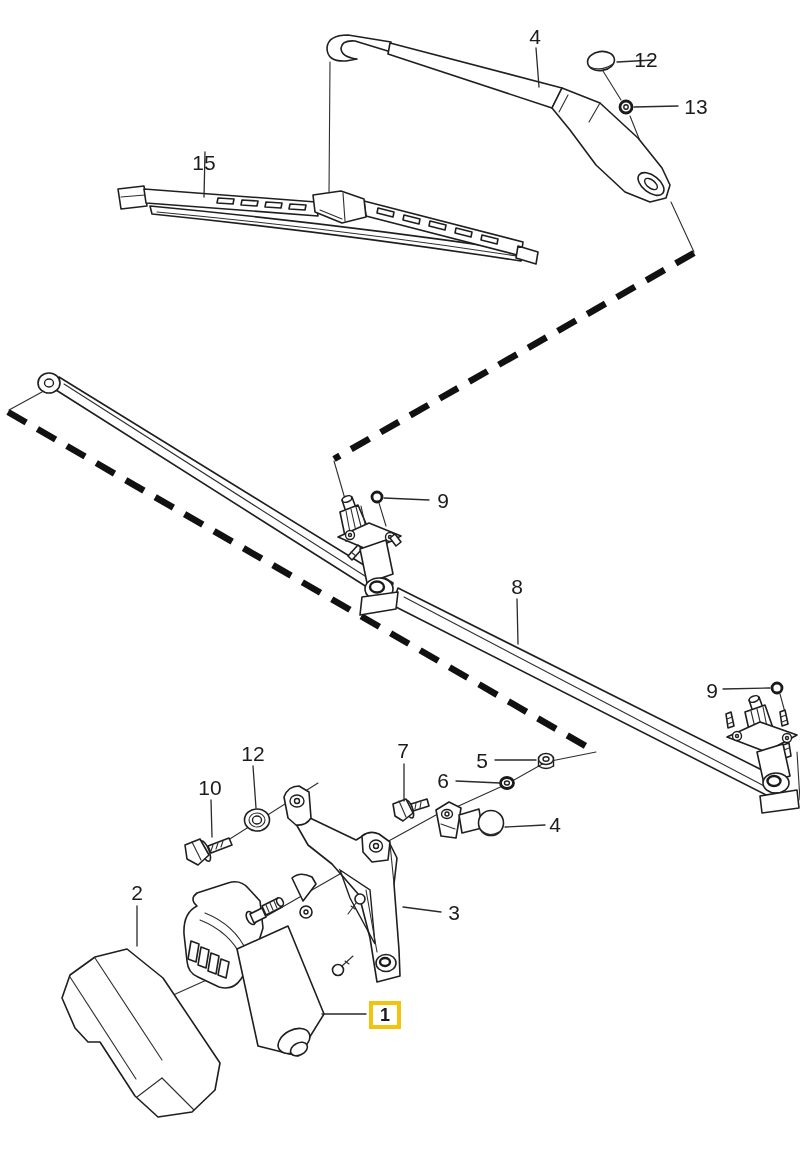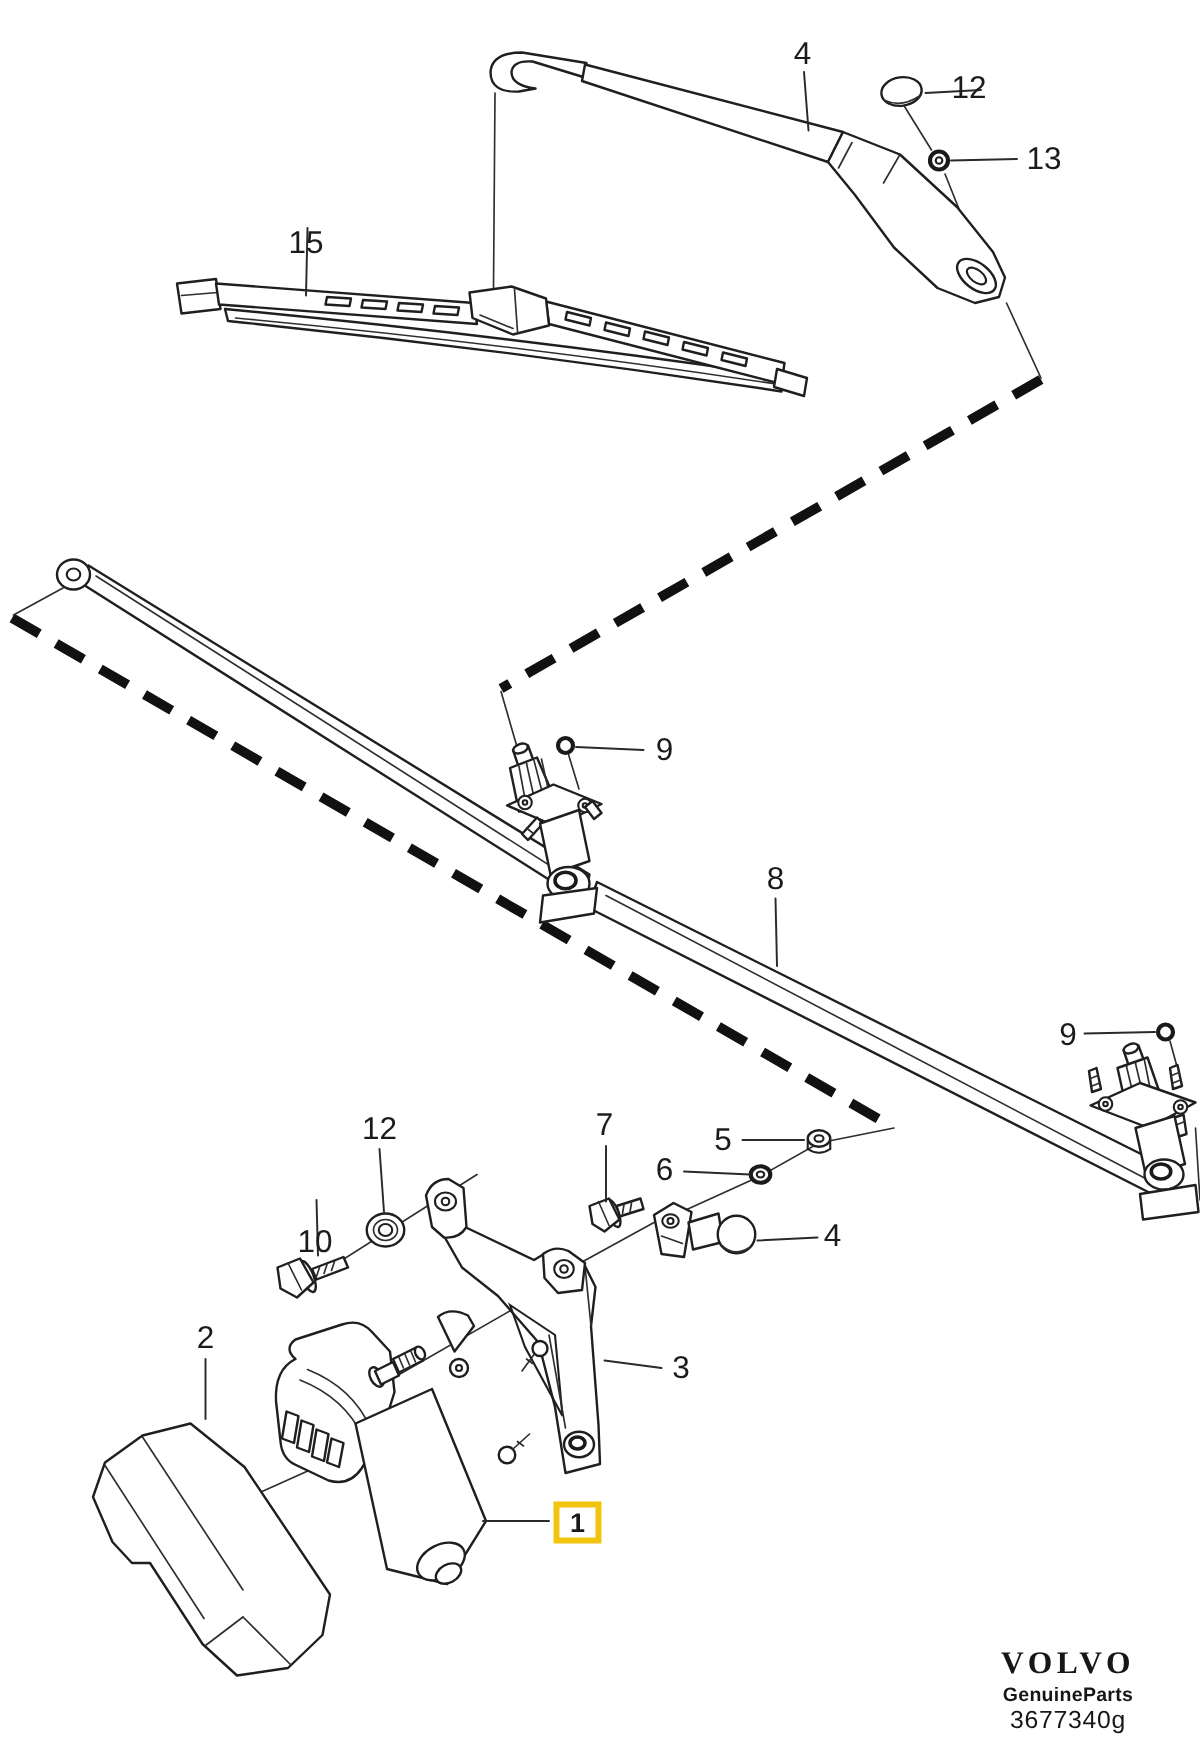--- a/index.html
+++ b/index.html
@@ -284,26 +284,21 @@
       <div class="callout" style="left: 535px; top: 36px;">4</div>
       <div class="callout" style="left: 646px; top: 59px;">12</div>
       <div class="callout" style="left: 696px; top: 106px; text-align: center;">13</div>
       <div class="callout" style="left: 443px; top: 500px;">9</div>
       <div class="callout" style="left: 517px; top: 586px;">8</div>
       <div class="callout" style="left: 712px; top: 690px;">9</div>
       <div class="callout" style="left: 253px; top: 753px;">12</div>
       <div class="callout" style="left: 403px; top: 750px;">7</div>
       <div class="callout" style="left: 482px; top: 760px;">5</div>
       <div class="callout" style="left: 443px; top: 780px;">6</div>
-      <div class="callout" style="left: 210px; top: 828px;">10</div>
+      <div class="callout" style="left: 210px; top: 787px;">10</div>
       <div class="callout" style="left: 555px; top: 824px;">4</div>
       <div class="callout" style="left: 454px; top: 912px;">3</div>
       <div class="callout" style="left: 137px; top: 892px;">2</div>
       <div class="callout callout-highlight" style="left: 385px; top: 1015px;">1</div>
     </div>
 
-<div id="footer">
-  <div id="brand">VOLVO</div>
-  <div id="tagline">GenuineParts</div>
-  <div id="doccode">3677340g</div>
+
 </div>
 
-</div>
-
 </body></html>

